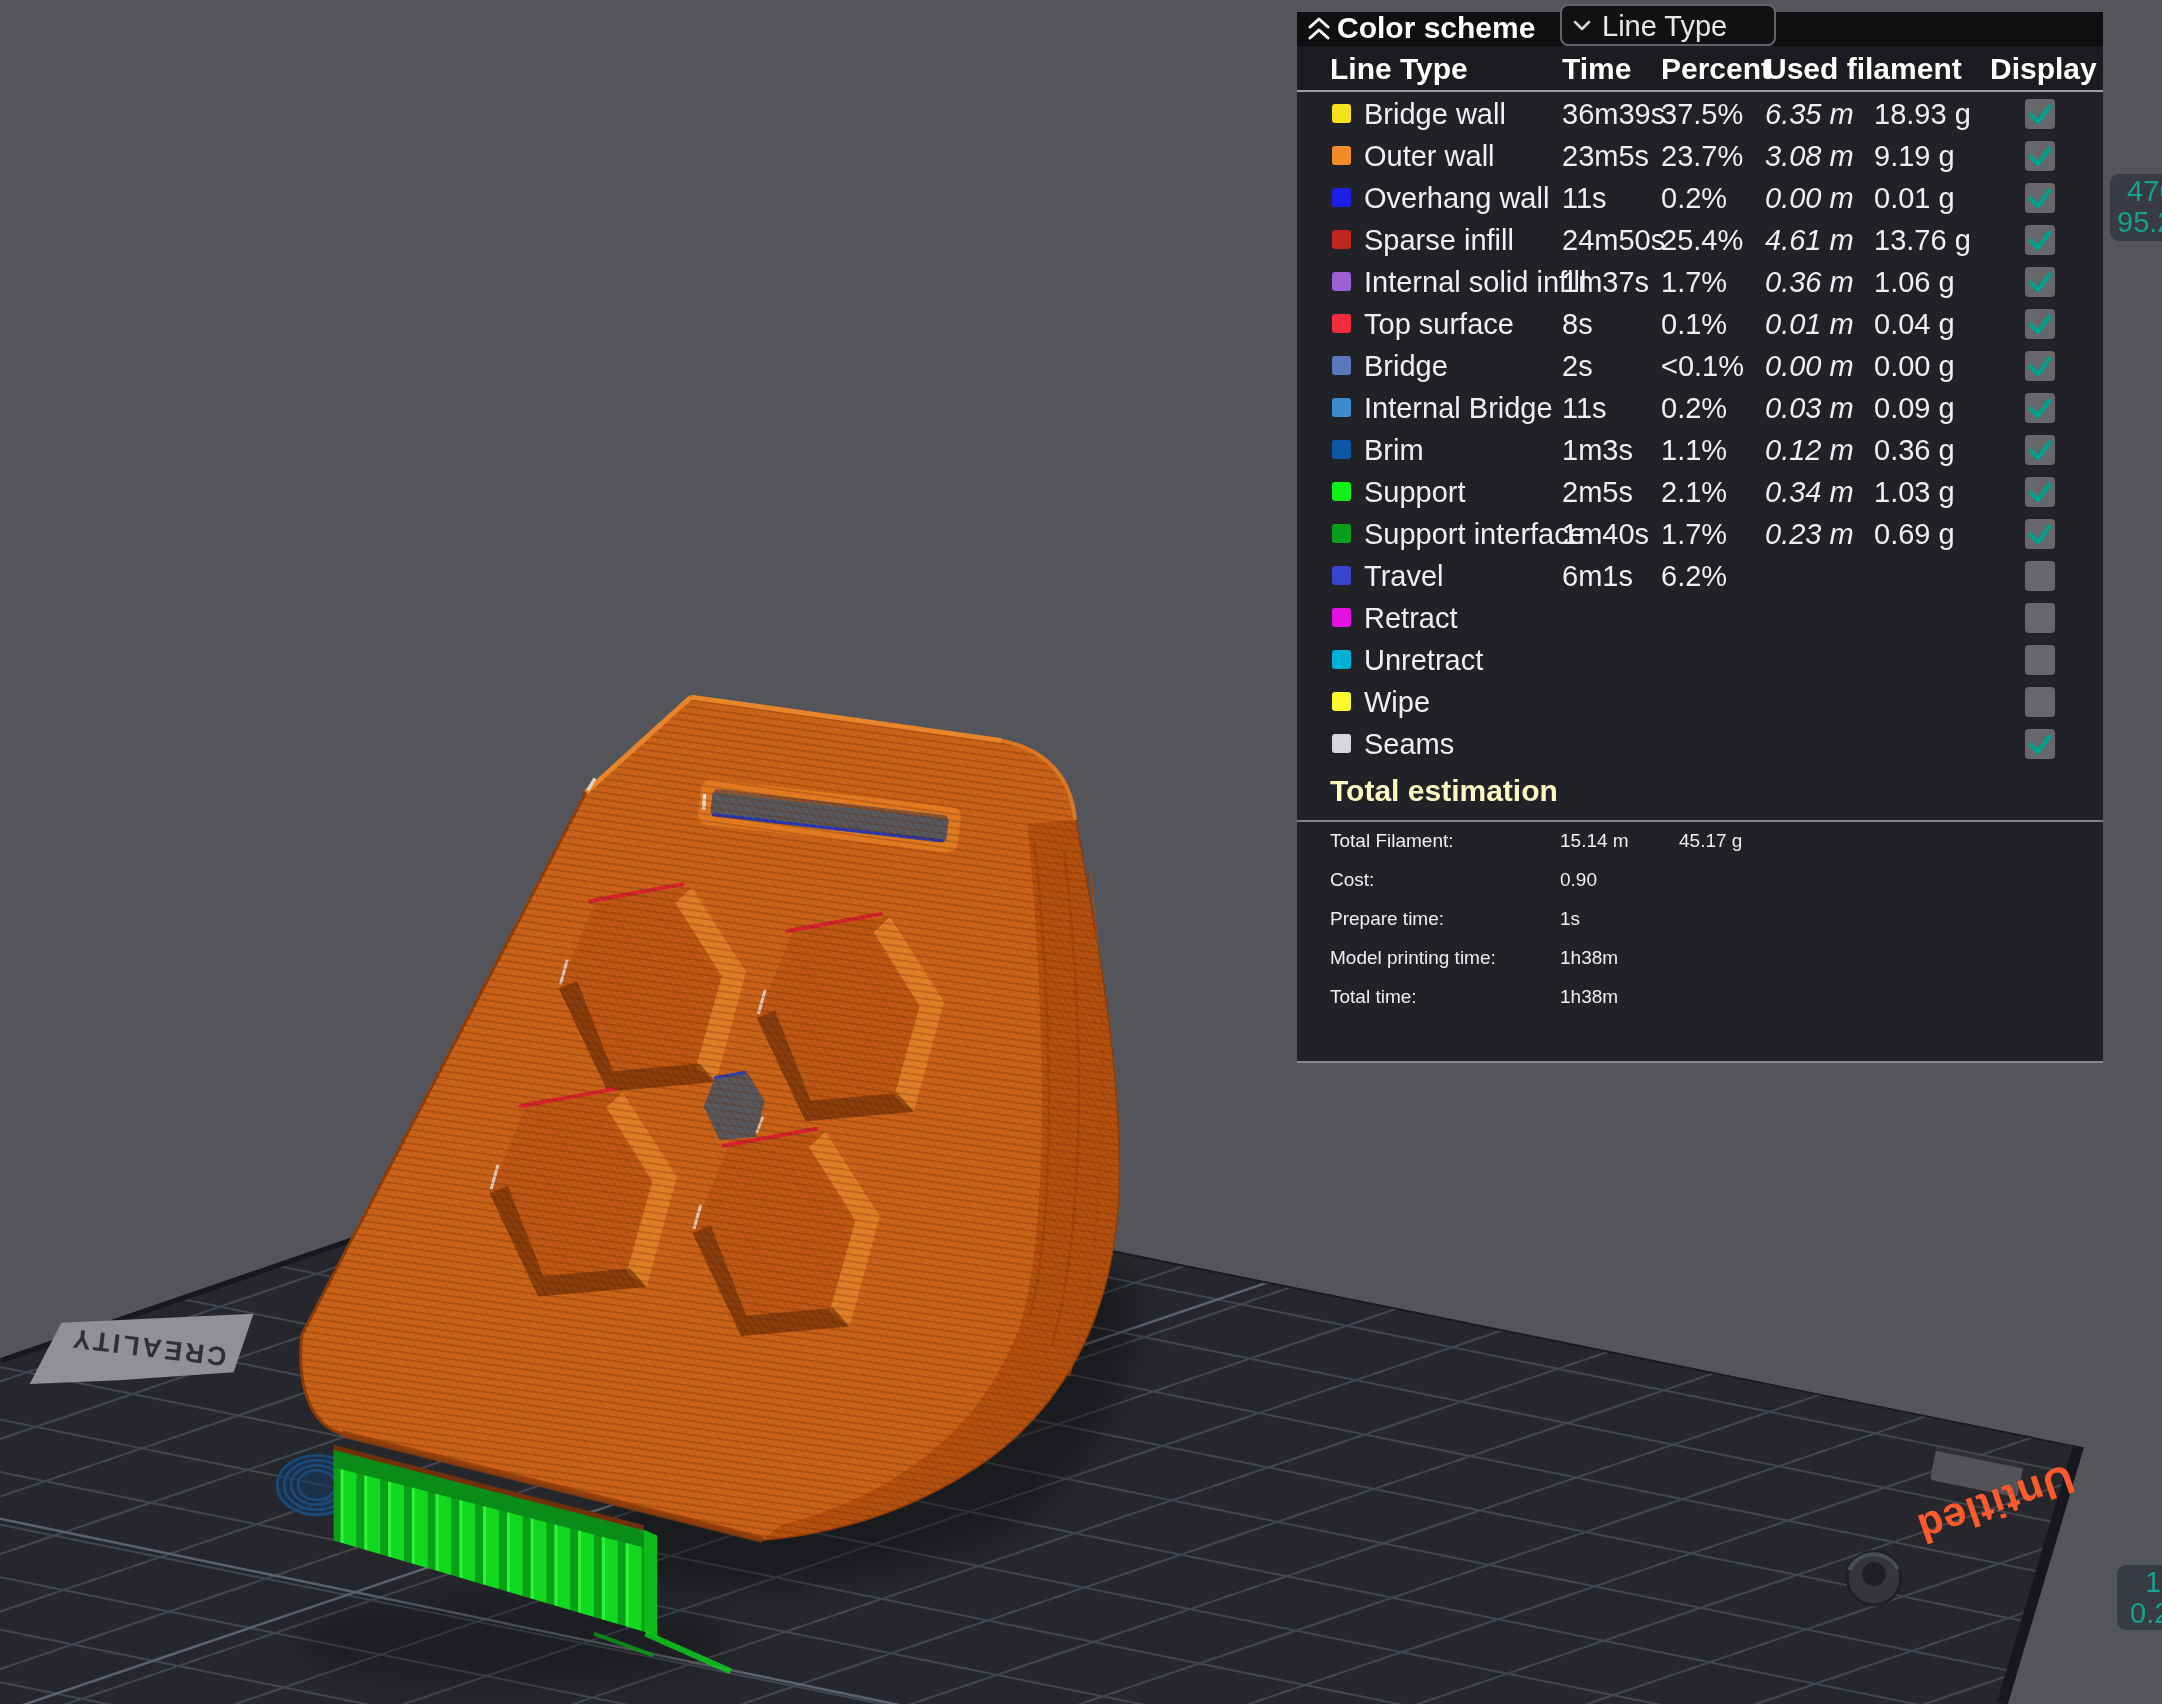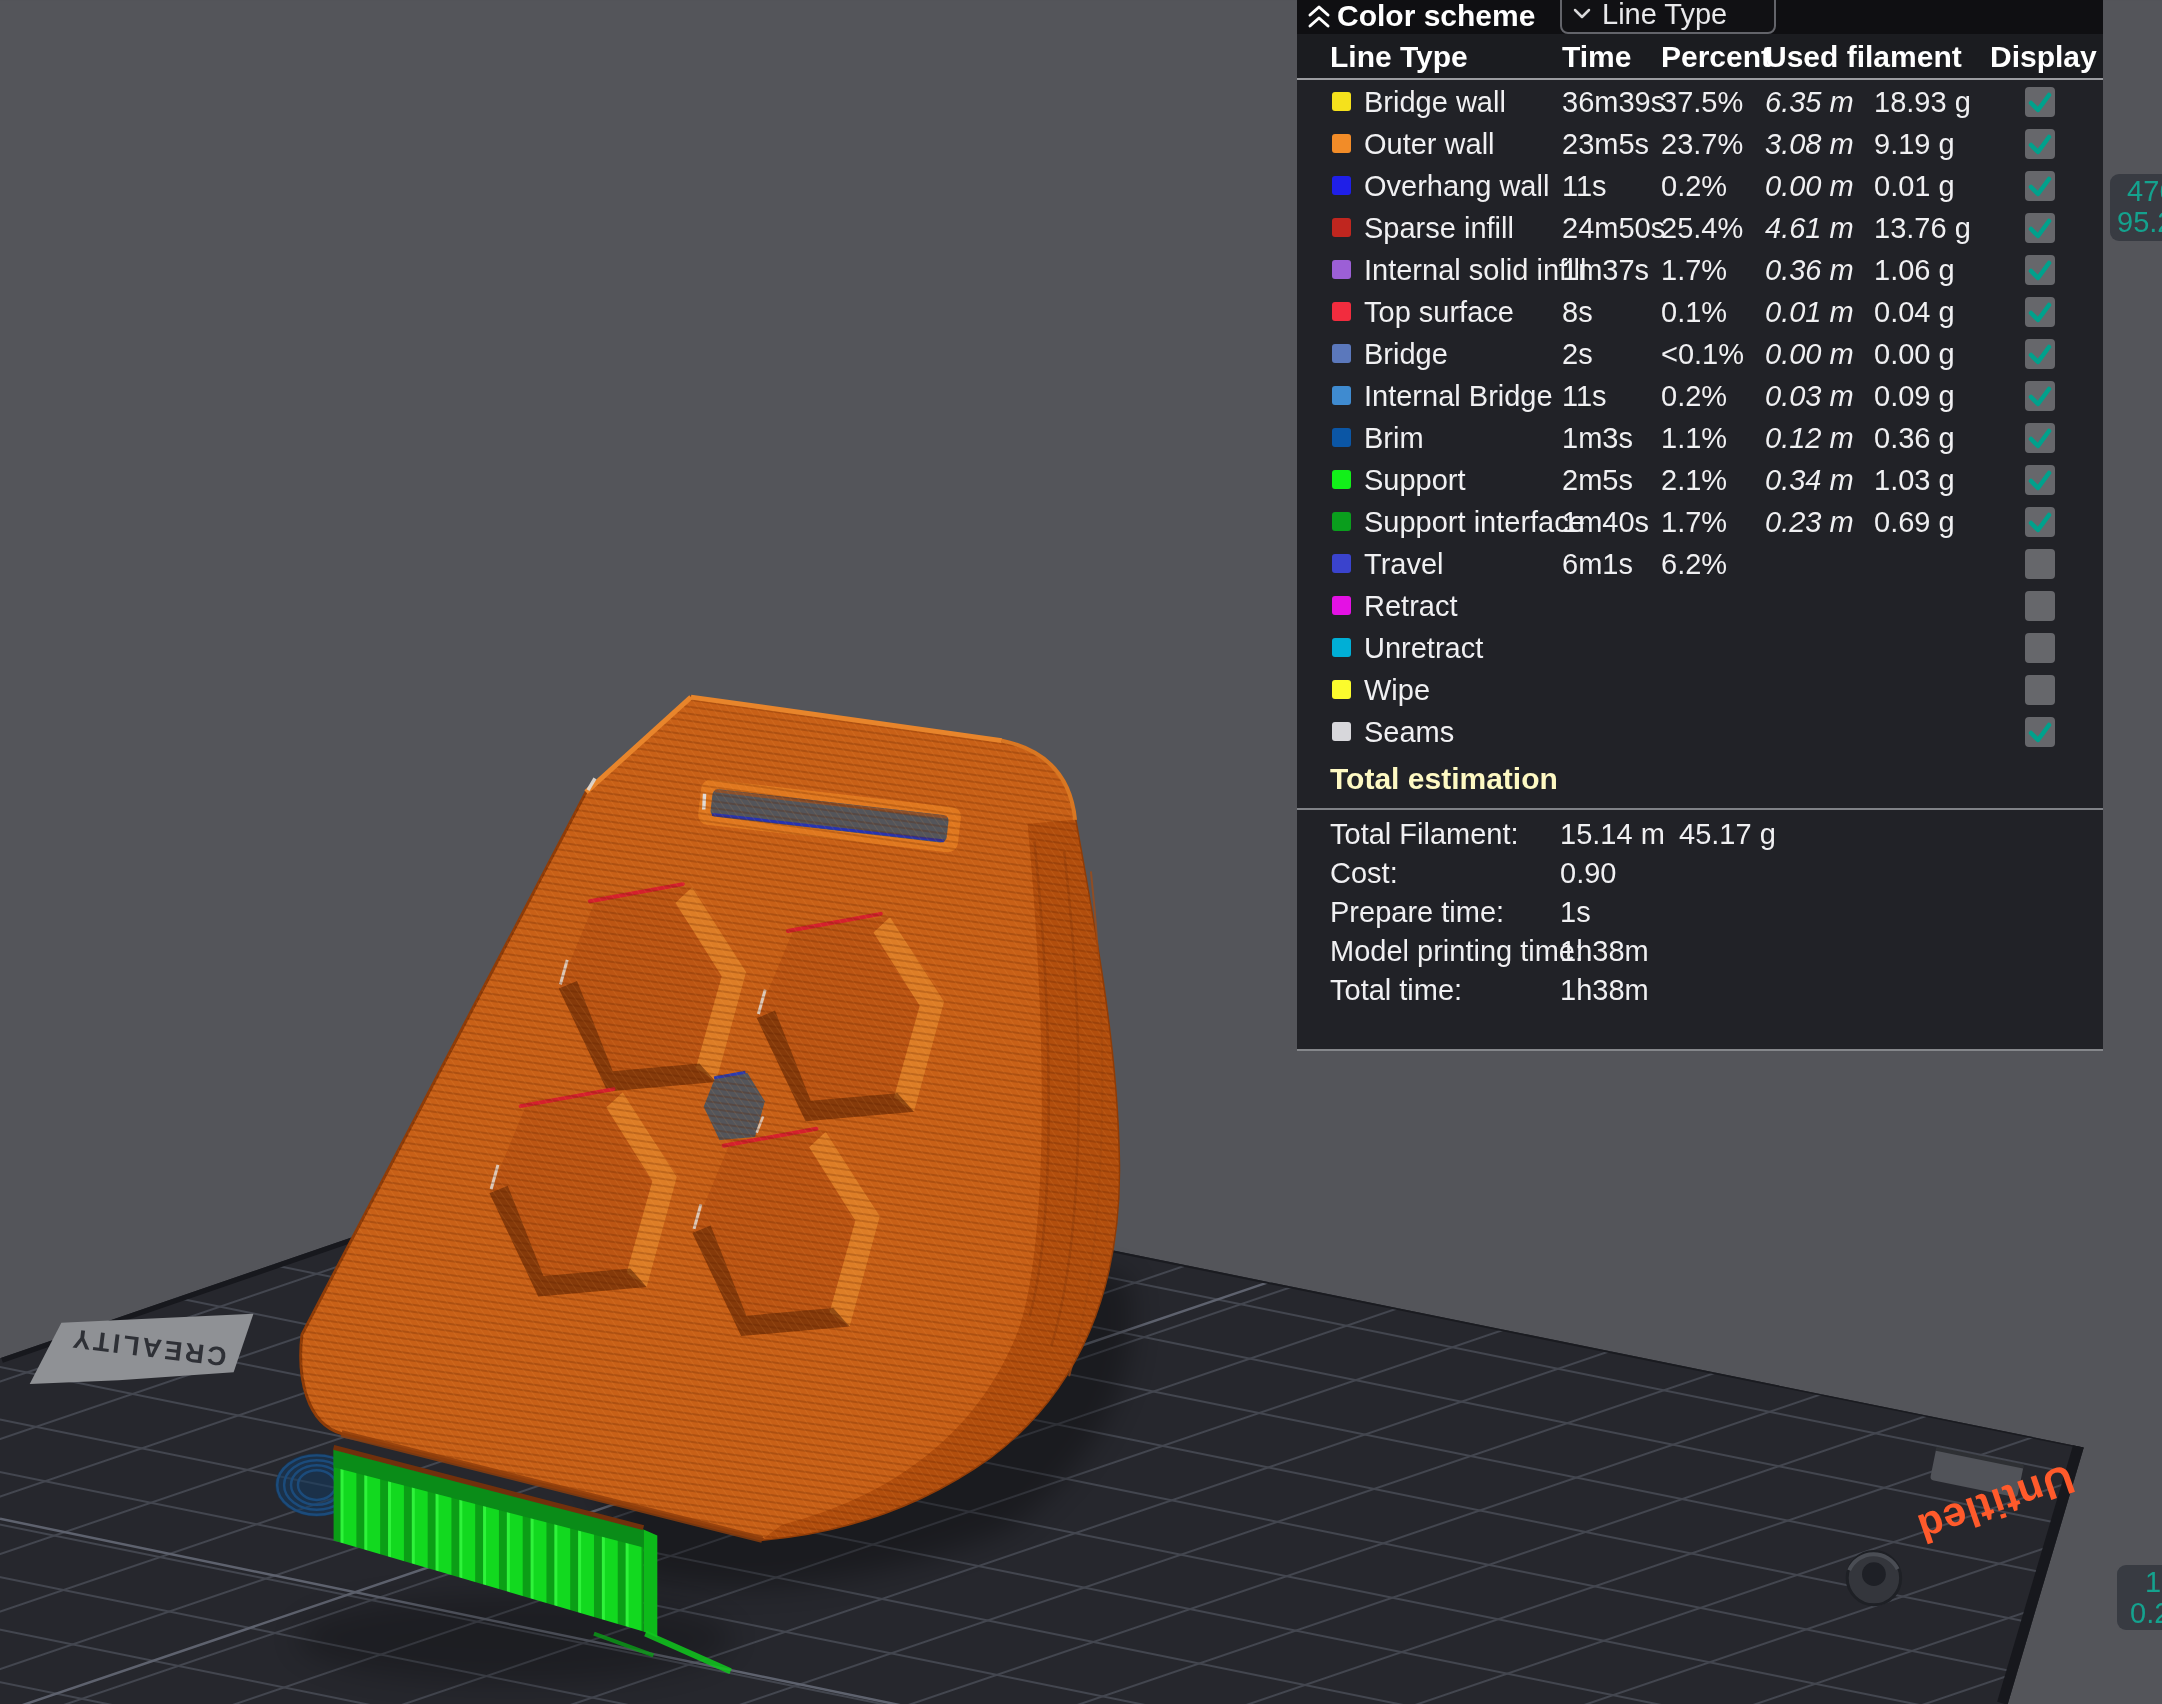--- a/index.html
+++ b/index.html
@@ -5,21 +5,21 @@
   html,body{margin:0;padding:0;}
   body{
     width:2162px;height:1705px;overflow:hidden;position:relative;
     background:#54555A;font-family:"Liberation Sans",sans-serif;
     -webkit-font-smoothing:antialiased;
   }
   .scene{position:absolute;left:0;top:0;width:2162px;height:1705px;}
 
   
   .panel{
-    position:absolute;left:1297px;top:0;width:806px;height:1049px;
+    position:absolute;left:1297px;top:12px;width:806px;height:1049px;
     background:#212227;border-bottom:2px solid #85878B;z-index:10;
     color:#F0F0F2;
   }
   .topbar{position:absolute;left:0;top:0;width:100%;height:34px;background:#0F0F12;}
   .collapse-icon{position:absolute;left:8px;top:3px;width:28px;height:28px;cursor:pointer;}
   .panel-title{position:absolute;left:40px;top:0;height:34px;line-height:32px;
     font-size:30px;font-weight:700;color:#FFFFFF;white-space:nowrap;}
   .dropdown{
     position:absolute;left:263px;top:-8px;width:216px;height:42px;
     background:#111114;border:2px solid #63646A;border-radius:8px;
@@ -40,21 +40,21 @@
   .trow .cell{position:absolute;top:5px;white-space:nowrap;}
   .c-label{left:67px;} .c-time{left:265px;} .c-pct{left:364px;}
   .c-m{left:468px;font-style:italic;} .c-g{left:577px;}
   .cb{position:absolute;left:728px;top:6px;width:30px;height:30px;border-radius:4px;
     background:#66676B;cursor:pointer;}
   .cb svg{position:absolute;left:0;top:0;}
 
   .total-title{position:absolute;left:33px;top:762px;font-size:30px;font-weight:700;color:#fef9c3;}
   .total-divider{position:absolute;left:0;top:808px;width:100%;height:2px;background:#808287;}
   .totals{position:absolute;left:0;top:814px;width:100%;}
-  .tot-row{position:relative;height:39px;font-size:29px;}
+  .tot-row{position:relative;height:39px;font-size:19px;}
   .tot-row span{position:absolute;top:4px;white-space:nowrap;}
   .t-label{left:33px;} .t-v1{left:263px;} .t-v2{left:382px;}
 
   
   .tt{position:absolute;background:#383B42;border-radius:9px;color:#14A28E;
     font-size:29px;line-height:31px;z-index:5;}
   .tt-top{left:2110px;top:174px;width:99px;height:65px;padding-top:2px;}
   .tt-top .l1{padding-left:17px;} .tt-top .l2{padding-left:7px;}
   .tt-bottom{left:2117px;top:1565px;width:95px;height:63px;padding-top:2px;}
   .tt-bottom .l1{padding-left:28px;} .tt-bottom .l2{padding-left:13px;}

